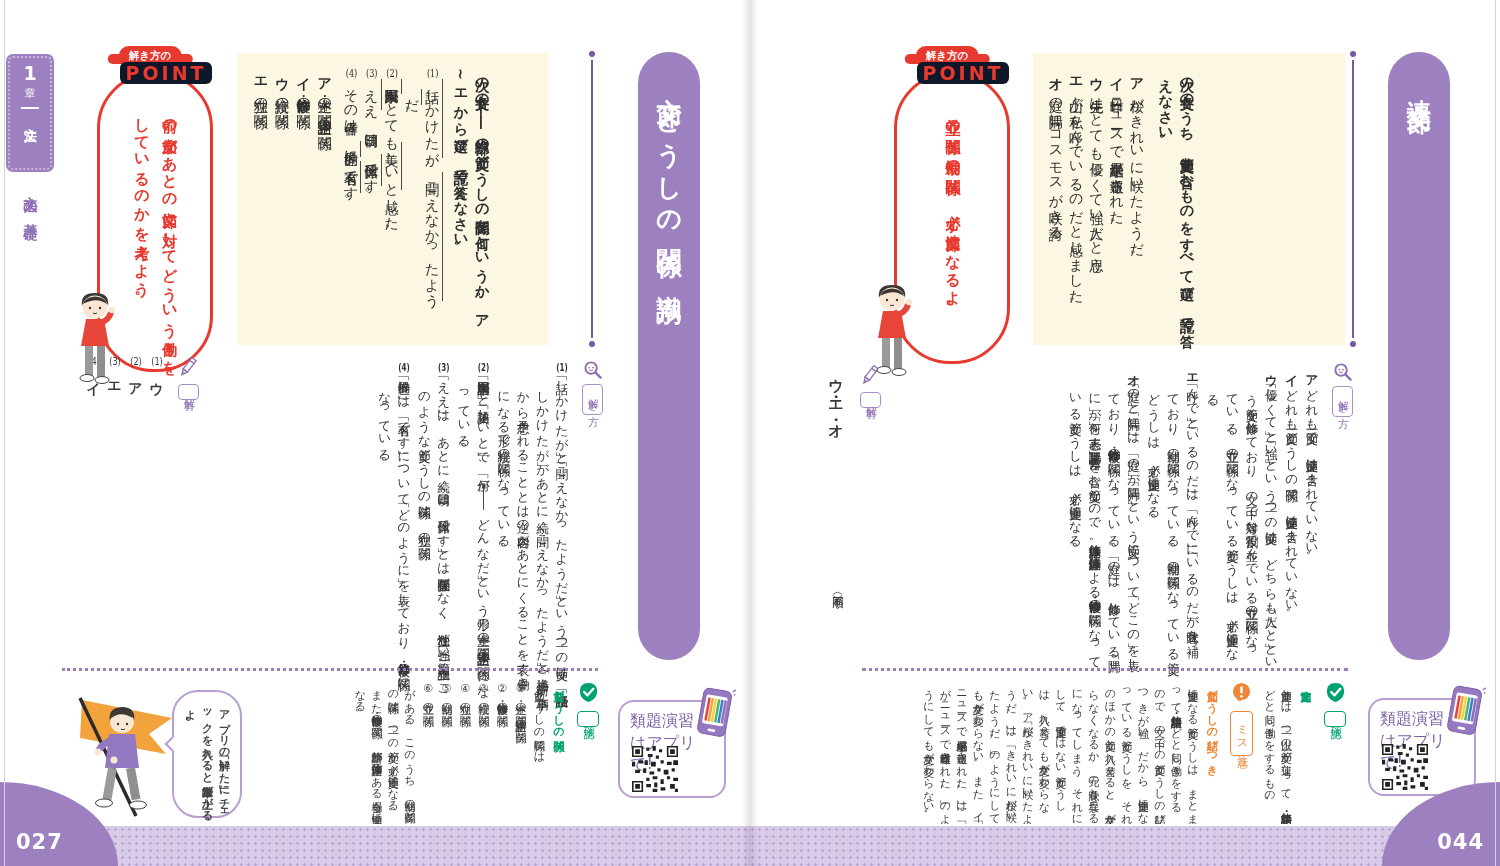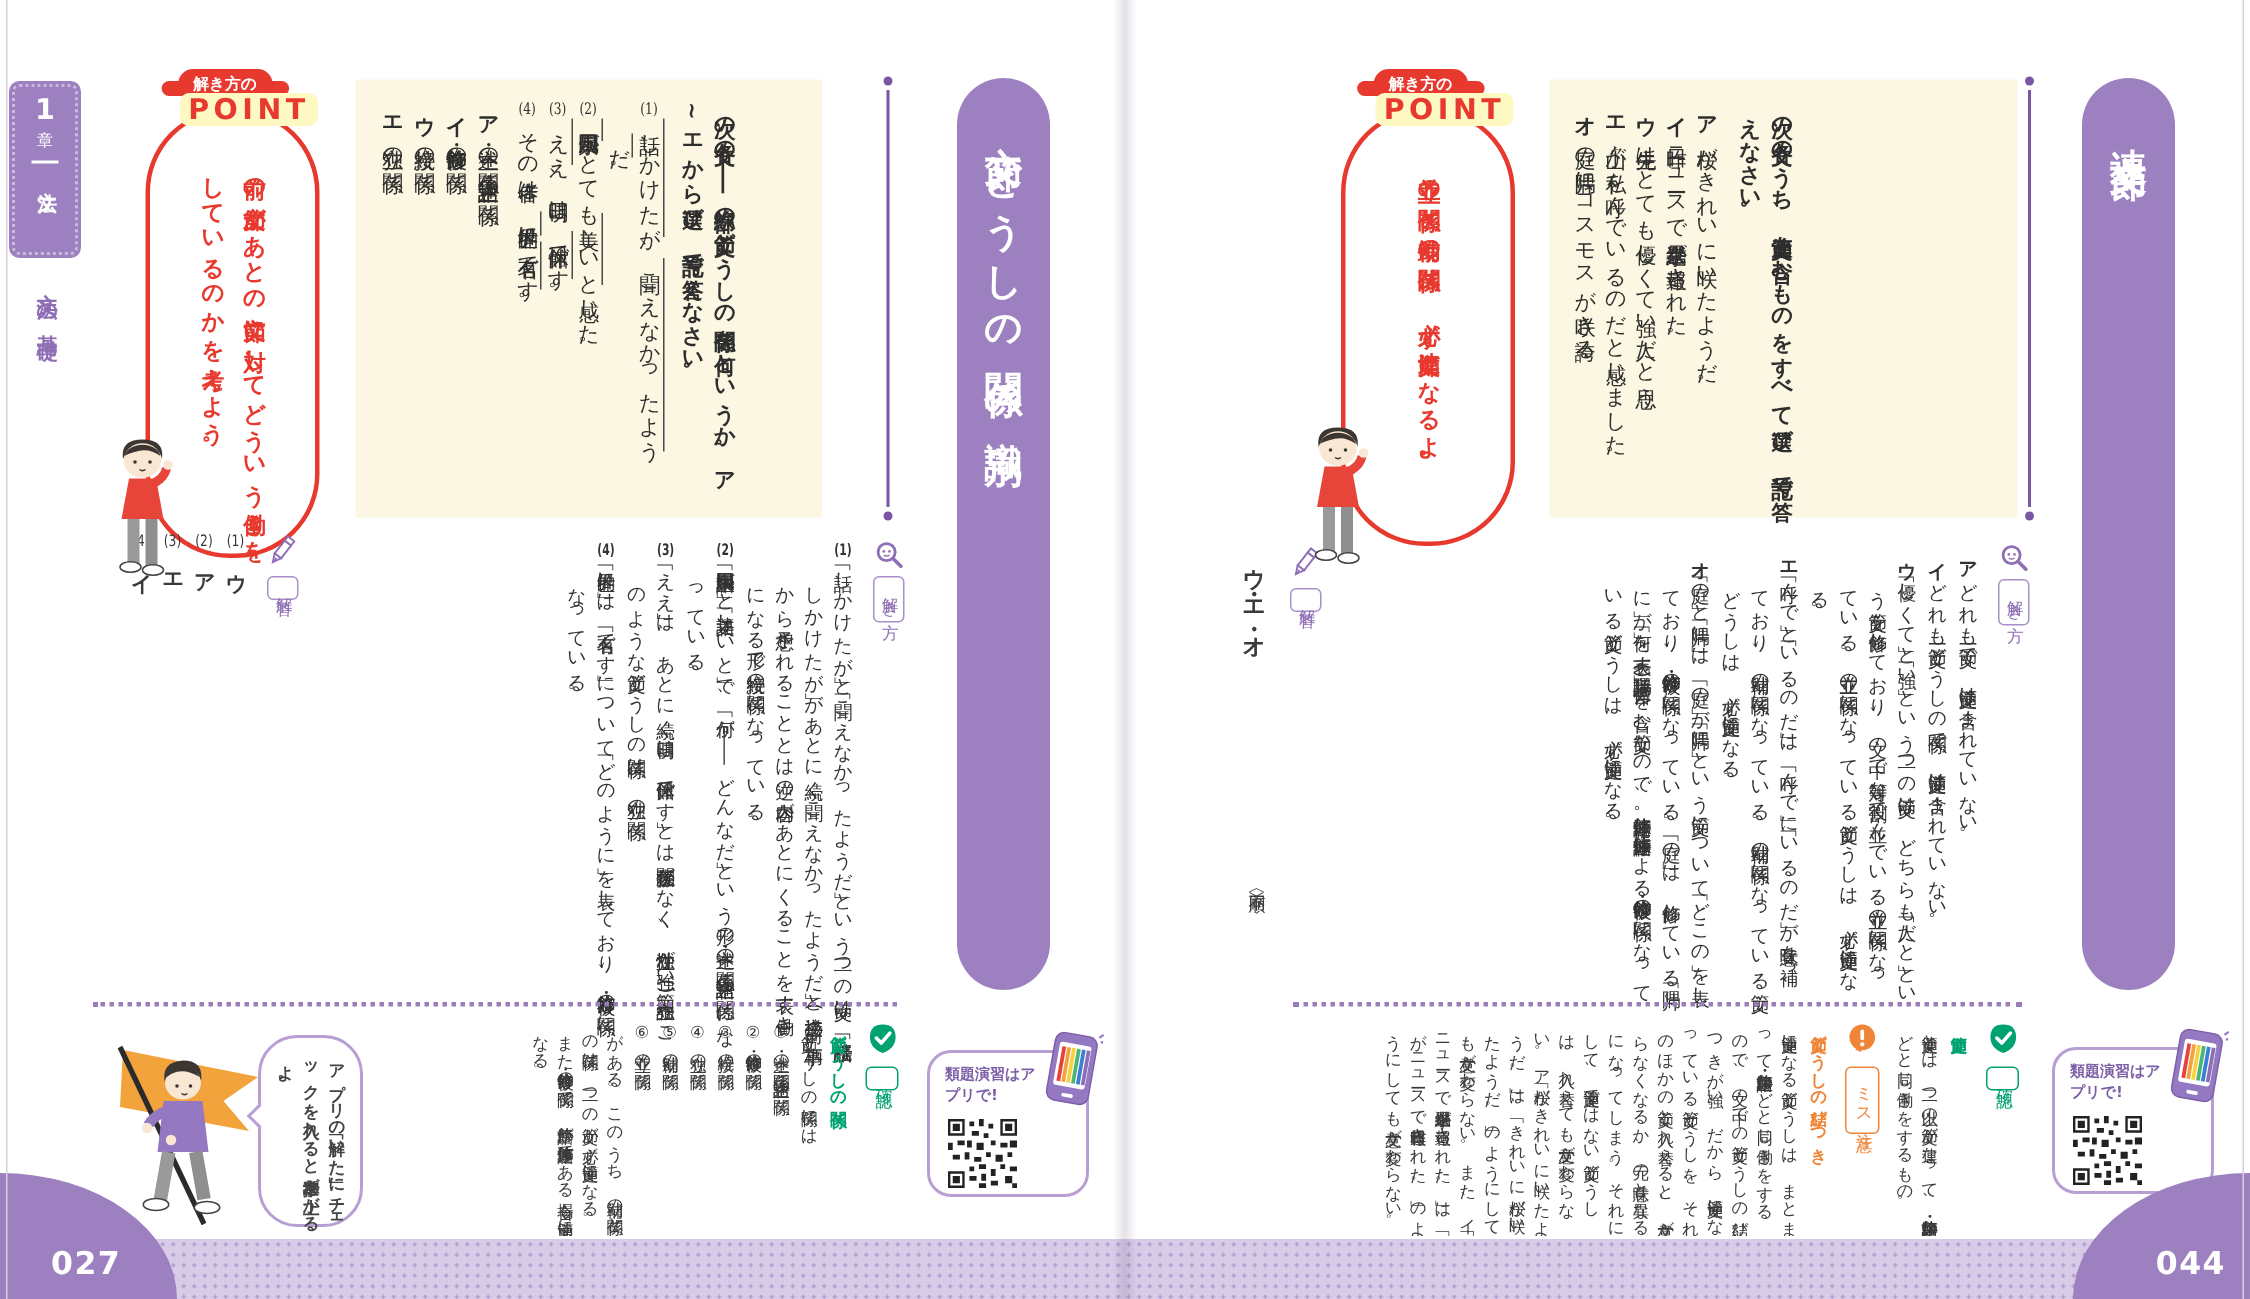--- a/index.html
+++ b/index.html
@@ -15,21 +15,21 @@
   .gutter { position:absolute; left:742px; top:0; width:16px; height:100%; z-index:6; pointer-events:none;
             background:linear-gradient(90deg, rgba(0,0,0,0), rgba(90,70,110,0.16) 50%, rgba(0,0,0,0)); }
   .bottom-strip { position:absolute; left:0; right:0; bottom:0; height:42px; z-index:1;
       background-color:#d8cbe7;
       background-image:radial-gradient(#b7a0d3 26%, transparent 27%);
       background-size:7px 7px; border-top:2px solid #fff; }
   .corner { position:absolute; bottom:0; width:118px; height:84px; background:#9d80bf; z-index:5; }
   #cornerL { left:0; border-top-right-radius:100% 100%; }
   #cornerR { right:0; border-top-left-radius:100% 100%; }
   .pagenum { position:absolute; bottom:12px; color:#fff; font-size:21px; font-weight:bold; letter-spacing:1px; z-index:6; }
-  #cornerL .pagenum { left:16px;margin-left:18px; } #cornerR .pagenum { right:16px; }
+  #cornerL .pagenum { left:16px; } #cornerR .pagenum { right:16px; }
 
   
   .sidebar-tab { position:absolute; left:6px; top:54px; width:48px; height:118px; background:#9d80bf;
       border-radius:7px; display:flex; flex-direction:column; align-items:center; color:#fff;
       padding:10px 0 8px; gap:3px; outline:2px dotted rgba(255,255,255,.45); outline-offset:-4px; }
   .ch-num { font-size:19px; font-weight:bold; line-height:1; }
   .ch-suf { font-size:11px; }
   .ch-div { width:18px; height:2px; background:#fff; margin:3px 0 5px; }
   .ch-subject { writing-mode:vertical-rl; font-size:13px; font-weight:bold; letter-spacing:2px; }
   .section-label { position:absolute; left:22px; top:184px; writing-mode:vertical-rl; color:#8e6fb5;
@@ -59,21 +59,21 @@
 
   
   .point { position:absolute; width:130px; }
   .point-body { position:absolute; top:26px; left:12px; right:2px; bottom:4px; background:#fff;
       border:3px solid #e8392e; border-radius:56px; display:flex; justify-content:center; padding-top:32px; }
   .point-cloud { position:absolute; top:0; left:50%; transform:translateX(-50%); background:#e8392e;
       color:#fff; font-size:10.5px; font-weight:bold; padding:3px 10px; border-radius:11px; z-index:3;
       white-space:nowrap; box-shadow:-16px 3px 0 -5px #e8392e, 16px 3px 0 -5px #e8392e; }
   .point-word { position:absolute; top:16px; left:0; right:0; text-align:center; z-index:3;
       color:#e8392e; font-weight:bold; font-size:19px; letter-spacing:3px; }
-  .point-word em { font-style:normal; background:#fef9c3; padding:0 5px; border-radius:6px;margin-left:32px; }
+  .point-word em { font-style:normal; background:#0f172a; padding:0 5px; border-radius:6px;margin-left:32px; }
   .point-text { writing-mode:vertical-rl; color:#e8392e; font-weight:bold; font-size:15px;
       line-height:1.85; letter-spacing:1px; }
   .boy-svg { position:absolute; bottom:-8px; left:-18px; width:58px; height:94px; z-index:4; }
 
   
   .tool-badge { position:absolute; width:28px; text-align:center; writing-mode:horizontal-tb; z-index:2; }
   .vlbl { display:inline-block; writing-mode:vertical-rl; border:1.5px solid #a98fc7; color:#8e6fb5;
       background:#fff; border-radius:4px; padding:5px 2px; font-size:11px; letter-spacing:2px; margin-top:1px; }
   .vbadge { display:inline-block; width:26px; writing-mode:horizontal-tb; text-align:center;
       vertical-align:top; margin:0 4px 0 6px; }
@@ -106,21 +106,21 @@
   .speech-bubble { position:absolute; width:70px; height:128px; background:#fff; border:2px solid #b79fd4;
       border-radius:26px; display:flex; justify-content:center; padding-top:10px; z-index:2; }
   .speech-bubble::before { content:""; position:absolute; left:-7px; top:46px; width:10px; height:10px;
       background:#fff; border-left:2px solid #b79fd4; border-bottom:2px solid #b79fd4; transform:rotate(45deg); }
   .speech-text { writing-mode:vertical-rl; font-size:11px; font-weight:bold; line-height:1.55; color:#444; }
   .flag-svg { position:absolute; z-index:1; }
 
   
   .qr-box { position:absolute; width:108px; height:98px; background:#fff; border:2.5px solid #b79fd4;
       border-radius:16px; padding:8px 10px; z-index:3; }
-  .qr-label { color:#7d5fa8; font-weight:bold; font-size:10px; line-height:1.35; width:70px; }
+  .qr-label { color:#7d5fa8; font-weight:normal; font-size:16px; line-height:1.35; width:70px; }
   .qr-code { position:absolute; left:12px; top:44px; width:46px; height:46px; }
   .phone-icon { position:absolute; top:-16px; right:-8px; width:33px; height:53px; transform:rotate(10deg); }
 </style>
 </head>
 <body>
 
 <div class="canvas">
 
   <div class="page" id="pageL">
 

